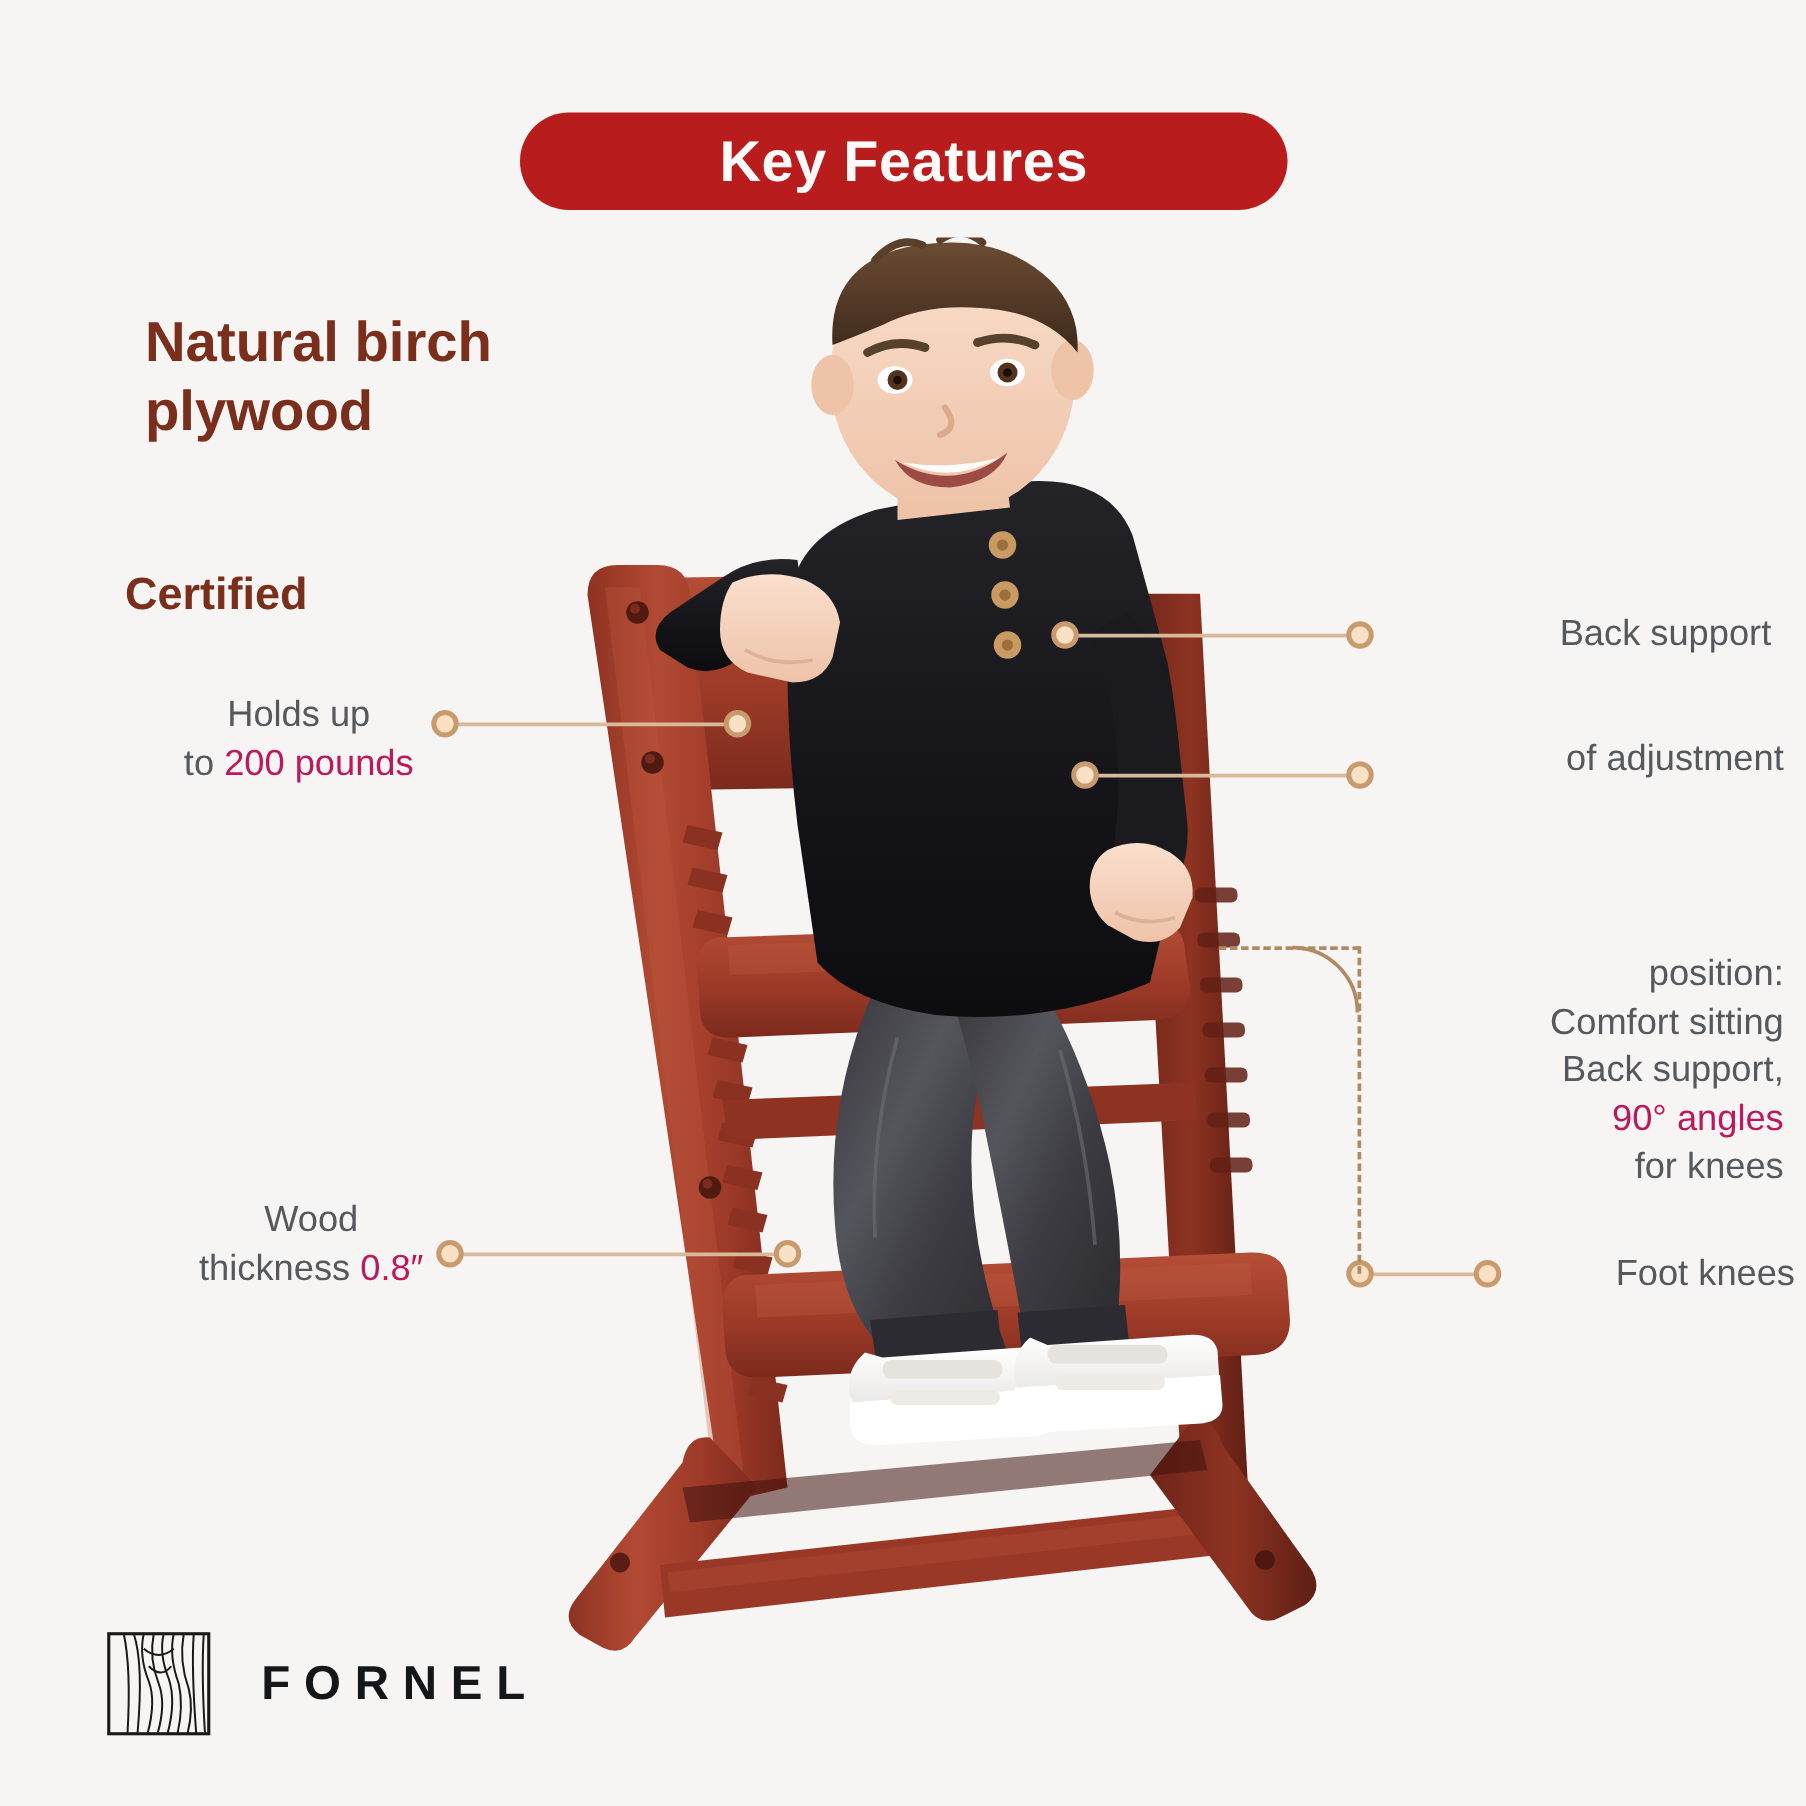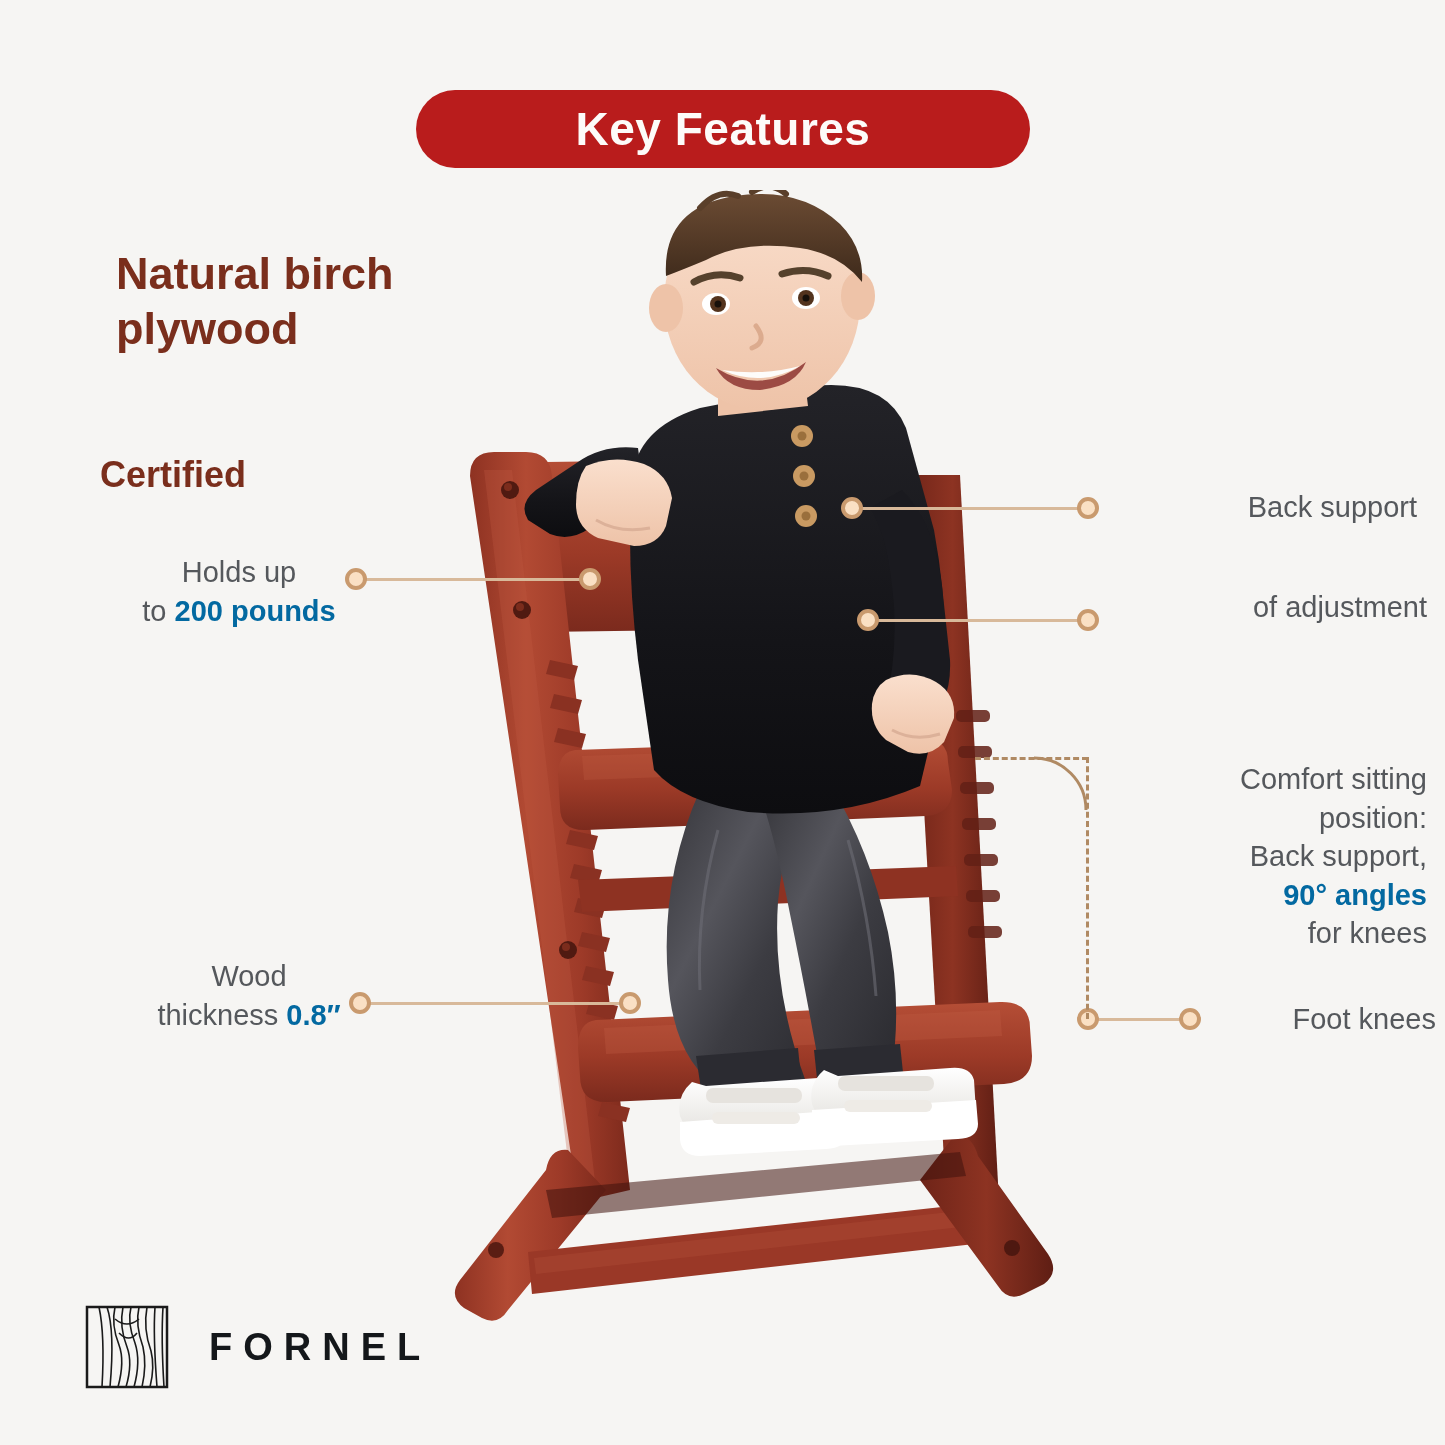--- a/index.html
+++ b/index.html
@@ -27,21 +27,21 @@
     position:absolute; left:100px; top:247px; width:380px;
     color:#7a2e1c; font-weight:bold; font-size:45px; line-height:1.22;margin-left:16px;
   }
   .headline2{
     position:absolute; left:100px; top:405px; width:380px;
     color:#7a2e1c; font-weight:bold; font-size:36px; line-height:1.22;margin-top:48px;
   }
 
   
   .callout{ position:absolute; color:#55585c; font-size:29px; line-height:1.33; }
-  .callout .em{ color:#0369a1; font-weight:bold; }
+  .callout .em{ color:#be185d; font-weight:normal; }
   .callout.right{ text-align:right; }
   .callout.left{ text-align:center; }
 
   
   .lead{ position:absolute; height:3px; background:#d8b99a; }
   .dot{
     position:absolute; width:22px; height:22px; border-radius:50%;
     background:#fae0c4; border:4px solid #c99a6e;
   }
 
@@ -312,22 +312,22 @@
 
   <div class="callout right" style="left:1117px; top:488px; width:300px;">
     <div>Back support</div>
   </div>
 
   <div class="callout right" style="left:1117px; top:588px; width:310px;">
     <div>of adjustment</div>
   </div>
 
   <div class="callout right" style="left:1117px; top:760px; width:310px;">
+    <div>position:</div>
     <div>Comfort sitting</div>
-    <div>position:</div>
     <div>Back support,</div>
     <div class="em">90° angles</div>
     <div>for knees</div>
   </div>
 
   <div class="callout right" style="left:1216px; top:1000px; width:220px;">
     <div>Foot knees</div>
   </div>
 
   <div class="logo">

